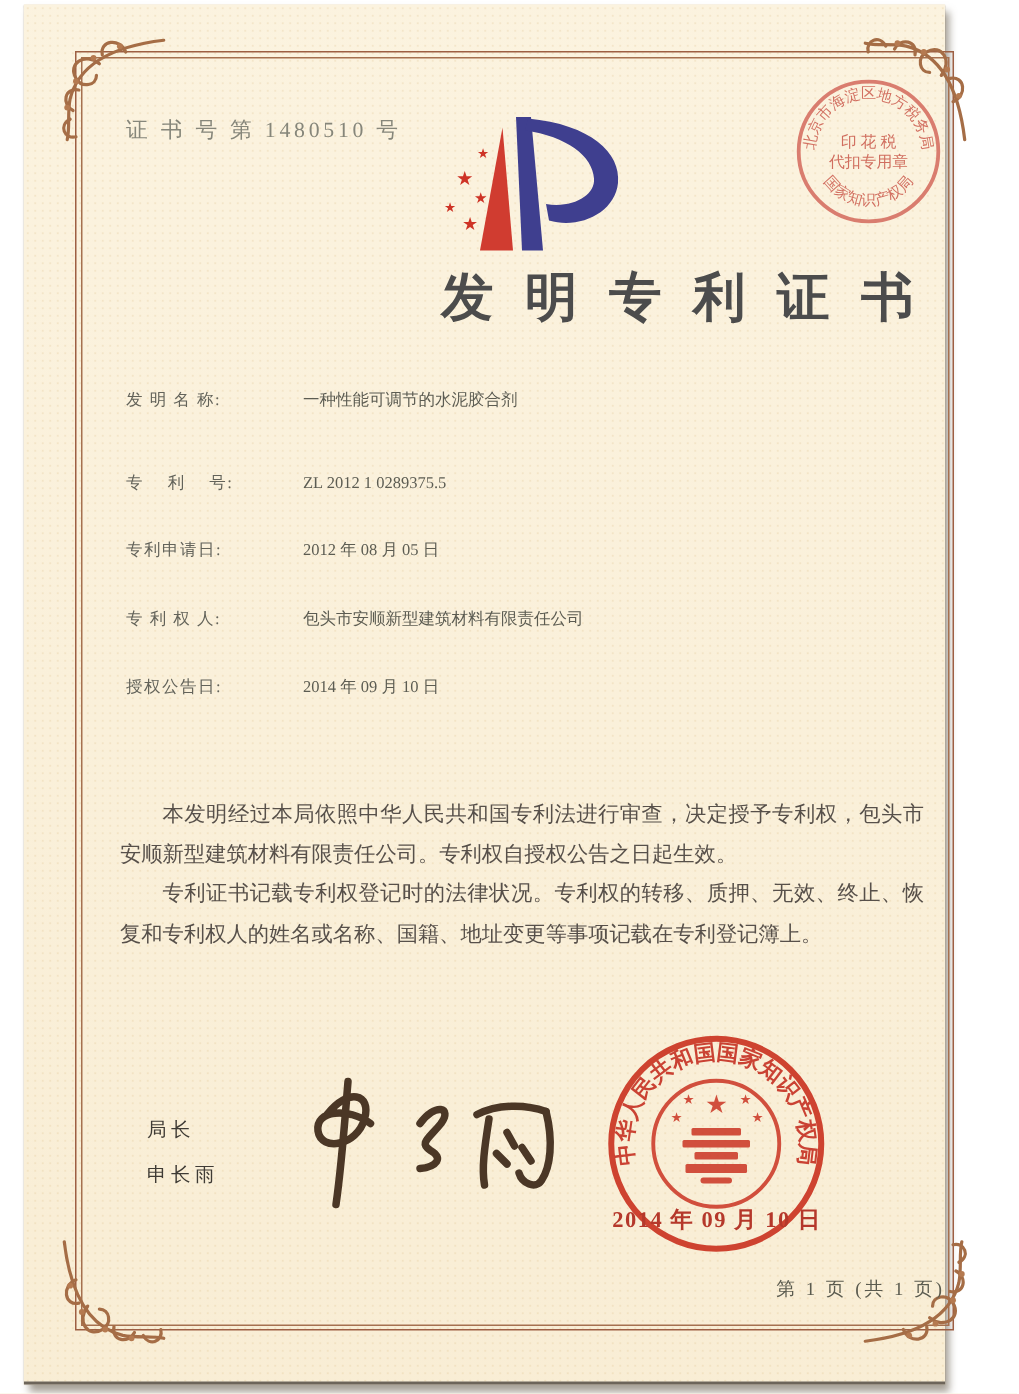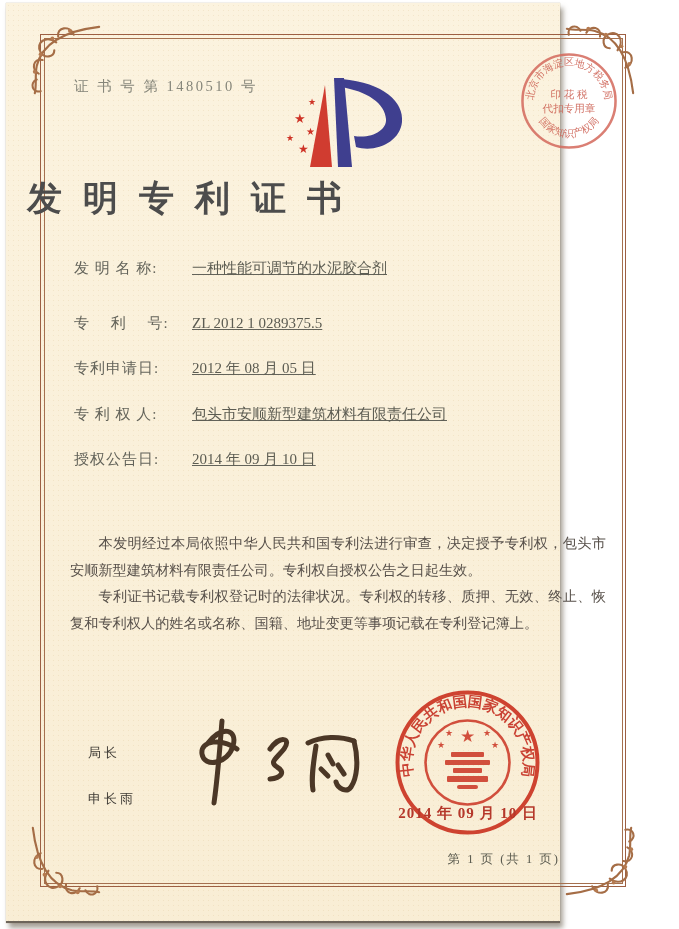--- a/index.html
+++ b/index.html
@@ -2,21 +2,21 @@
 <html><head>
 <meta charset="utf-8">
 <style>
   html,body{margin:0;padding:0;}
   body{
     width:679px;height:929px;position:relative;overflow:hidden;
     background:#ffffff;
     font-family:"Liberation Serif","DejaVu Serif",serif;
   }
   .page{
-    position:absolute;left:6px;top:3px;width:554px;height:918px;
+    position:absolute;left:16px;top:3px;width:614px;height:918px;
     background-color:#fbf2dd;
     background-image:
       linear-gradient(rgba(252,244,226,.4),rgba(246,232,203,.45)),
       radial-gradient(#eedcb9 0.6px, rgba(0,0,0,0) 0.75px);
     background-size:auto,5px 5px;
     box-shadow:3px 5px 5px rgba(95,83,66,.55), 0 0 1px #b9ac97;
     border-bottom:2px solid #6d655a;
   }
   .frame{
     position:absolute;left:34px;top:31px;width:584px;height:851px;
@@ -28,37 +28,37 @@
   .corner.tr{right:-14px;top:-14px;transform:rotate(90deg);}
   .corner.br{right:-14px;bottom:-14px;transform:rotate(180deg);}
   .corner.bl{left:-14px;bottom:-14px;transform:rotate(270deg);}
 
   .cert-no{
     position:absolute;left:68px;top:74px;
     font-size:14.5px;letter-spacing:2.5px;color:#86867a;
   }
   .logo{position:absolute;left:266px;top:72px;width:150px;height:98px;}
   .title{
-    position:absolute;left:0;right:0;top:172px;text-align:left;
+    position:absolute;left:0;right:0;top:172px;text-align:right;
     font-size:35px;font-weight:600;color:#4c4c4c;
     letter-spacing:21px;padding-left:21px;
   }
   .fields{position:absolute;left:68px;top:256px;width:540px;}
-  .field-row{height:45.5px;font-size:15px;color:#63635a;white-space:nowrap;text-decoration:underline;}
+  .field-row{height:45.5px;font-size:11px;color:#63635a;white-space:nowrap;}
   .field-row:nth-child(1){margin-bottom:9px;}
   .field-row:nth-child(6){margin-top:13px;}
   .field-label{display:inline-block;min-width:110px;letter-spacing:1px;}
   .field-value{margin-left:8px;color:#5c5c52;}
   .paragraphs{
     position:absolute;left:64px;top:527px;width:536px;
     font-size:14.2px;line-height:26.5px;color:#57504a;text-align:justify;
   }
   .paragraphs p{margin:0;text-indent:2em;}
   .signer{position:absolute;left:82px;top:741px;color:#3f3b35;font-size:13px;letter-spacing:3px;}
-  .signer .name{margin-top:28px;}
+  .signer .name{margin-top:12px;}
   .signature{position:absolute;left:164px;top:710px;width:210px;height:100px;}
   .seal{position:absolute;left:389px;top:687px;width:145px;height:145px;opacity:.95;}
   .seal-date{
     position:absolute;left:383px;top:801px;width:158px;text-align:center;
     color:#b5382b;font-size:15px;font-weight:700;letter-spacing:1px;z-index:3;
   }
   .tax-stamp{position:absolute;left:508px;top:43px;width:110px;height:110px;opacity:.85;}
   .footer{
     position:absolute;left:0;right:0;top:848px;text-align:right;
     font-size:12.5px;color:#5b5b4f;letter-spacing:2px;

